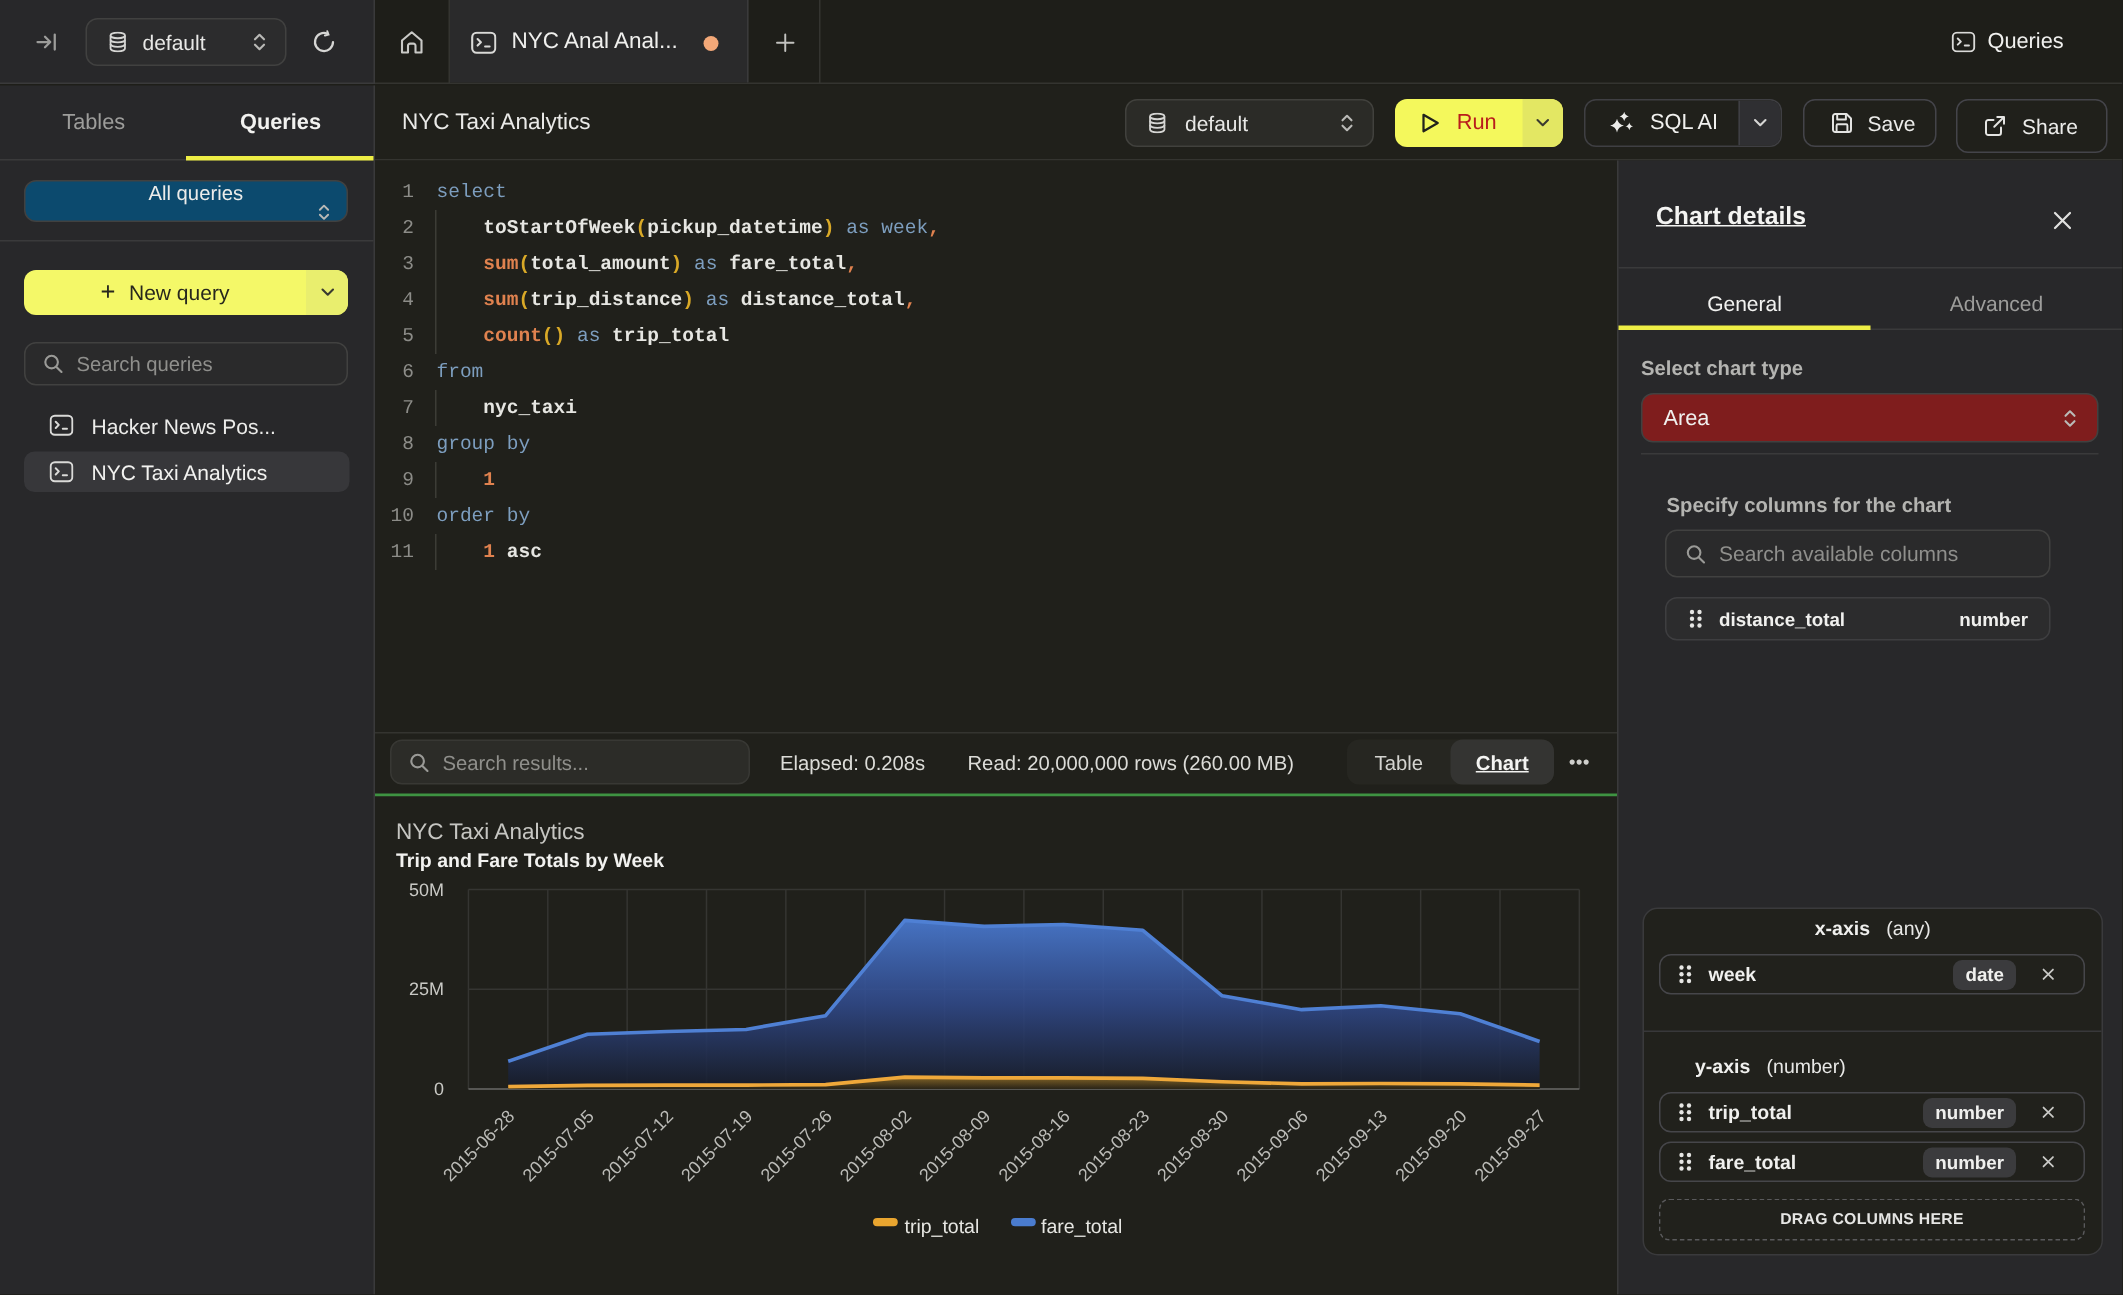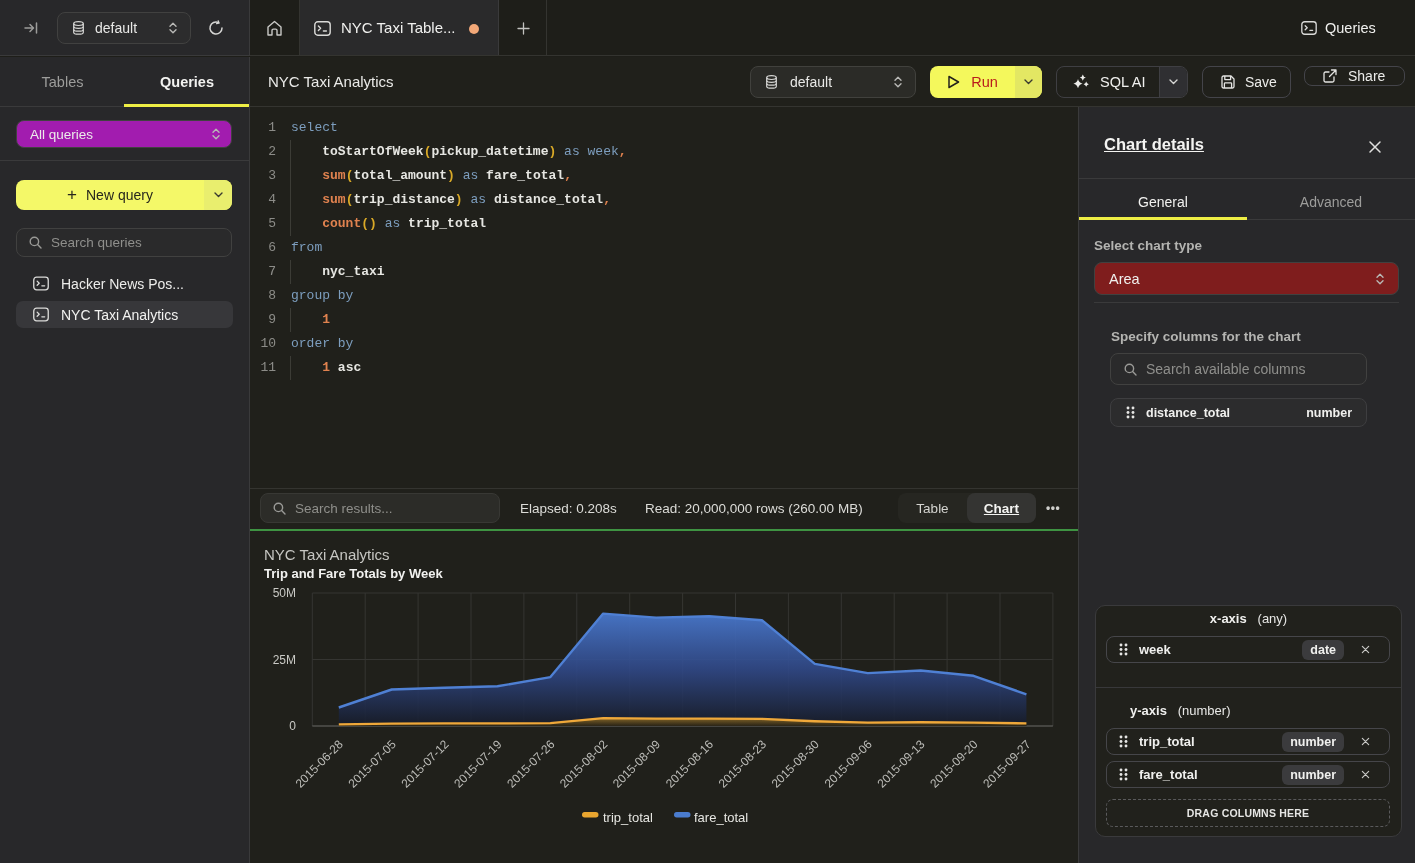--- a/index.html
+++ b/index.html
@@ -37,40 +37,40 @@
   <div class="abs" style="left:250px;top:0;width:1165px;height:56px;background:#1e1e19;border-bottom:1px solid #343430;"></div>
   <div class="abs" style="left:250px;top:0;width:50px;height:56px;border-right:1px solid #343430;"></div>
   <svg class="abs" style="left:266px;top:20px" width="17" height="17" viewBox="0 0 17 17" fill="none" stroke="#c9c9c6" stroke-width="1.4" stroke-linejoin="round">
       <path d="M2 7 L8.5 1.5 L15 7 V15 H11 V10.5 A1.4 1.4 0 0 0 9.6 9.1 H7.4 A1.4 1.4 0 0 0 6 10.5 V15 H2 Z"></path>
     </svg>
   <div class="abs" style="left:300px;top:0;width:199px;height:55px;background:#2a2a2b;border-right:1px solid #3a3a3b;"></div>
   <svg class="abs" style="left:314px;top:21px" width="17" height="15" viewBox="0 0 17 15" fill="none" stroke="#dadad8" stroke-width="1.4" stroke-linecap="round" stroke-linejoin="round">
       <rect x="0.8" y="0.8" width="15.4" height="13.4" rx="3"></rect>
       <path d="M4.4 5 L6.6 7.2 L4.4 9.4 M9.4 10 H12.4"></path>
     </svg>
-  <div class="abs" style="left:341px;top:19px;font-size:15px;color:#f0f0ee;">NYC Taxi Table...</div>
+  <div class="abs" style="left:341px;top:19px;font-size:15px;color:#f0f0ee;">NYC Anal Anal...</div>
   <div class="abs" style="left:469px;top:24px;width:10px;height:10px;border-radius:50%;background:#f3a878;"></div>
   <div class="abs" style="left:499px;top:0;width:48px;height:56px;border-right:1px solid #343430;"></div>
   <svg class="abs" style="left:517px;top:22px" width="13" height="13" viewBox="0 0 13 13" stroke="#c2c2bf" stroke-width="1.3" stroke-linecap="round">
       <path d="M6.5 1 V12 M1 6.5 H12"></path>
     </svg>
 
   <svg class="abs" style="left:1301px;top:21px" width="16" height="14" viewBox="0 0 17 15" fill="none" stroke="#dadad8" stroke-width="1.4" stroke-linecap="round" stroke-linejoin="round">
       <rect x="0.8" y="0.8" width="15.4" height="13.4" rx="3"></rect>
       <path d="M4.4 5 L6.6 7.2 L4.4 9.4 M9.4 10 H12.4"></path>
     </svg>
   <div class="abs" style="left:1325px;top:20px;font-size:14.5px;color:#f0f0ee;">Queries</div>
 
   <div class="abs" style="left:0;top:57px;width:250px;height:806px;background:#28282a;border-right:1px solid #3a3a3b;"></div>
   <div class="abs" style="left:0;top:57px;width:249px;height:50px;border-bottom:1px solid #3a3a3b;"></div>
   <div class="abs" style="left:0;top:57px;width:125px;height:50px;display:flex;align-items:center;justify-content:center;font-size:14.5px;color:#9d9d9b;">Tables</div>
   <div class="abs" style="left:125px;top:57px;width:124px;height:50px;display:flex;align-items:center;justify-content:center;font-size:14.5px;color:#f2f2f0;font-weight:bold;">Queries</div>
   <div class="abs" style="left:124px;top:104px;width:125px;height:3px;background:#eeee45;"></div>
 
-  <div class="abs sel" style="left:16px;top:120px;width:216px;height:28px;background:#a21caf;">
+  <div class="abs sel" style="left:16px;top:120px;width:216px;height:28px;background:#0c4a6e;flex-direction:column;">
     <span style="margin-left:13px;font-size:13.5px;color:#ececea;">All queries</span>
     <svg style="margin-left:auto;margin-right:10px" width="10" height="12" viewBox="0 0 10 12" fill="none" stroke="#b9b9b6" stroke-width="1.4" stroke-linecap="round" stroke-linejoin="round">
         <path d="M2 4.2 L5 1.2 L8 4.2 M2 7.8 L5 10.8 L8 7.8"></path>
       </svg>
   </div>
   <div class="abs" style="left:0;top:160px;width:249px;height:1px;background:#3a3a3b;"></div>
 
   <div class="abs" style="left:16px;top:180px;width:216px;height:30px;border-radius:8px;background:#f4f868;display:flex;">
     <div style="flex:1;display:flex;align-items:center;justify-content:center;">
       <span style="font-size:17px;color:#27271d;margin-right:9px;font-weight:400;">+</span>
@@ -153,21 +153,21 @@
   </div>
 
   <div class="abs sel" style="left:1202px;top:66px;width:89px;height:32px;background:transparent;border-color:#44444a;">
     <svg style="margin-left:18px" width="14" height="14" viewBox="0 0 14 14" fill="none" stroke="#e4e4e2" stroke-width="1.3" stroke-linejoin="round">
         <path d="M1 2.5 A1.5 1.5 0 0 1 2.5 1 H10 L13 4 V11.5 A1.5 1.5 0 0 1 11.5 13 H2.5 A1.5 1.5 0 0 1 1 11.5 Z"></path>
         <path d="M3.8 1 V4.6 H9.6 V1 M3.4 13 V8.6 A0.8 0.8 0 0 1 4.2 7.8 H9.8 A0.8 0.8 0 0 1 10.6 8.6 V13"></path>
       </svg>
     <span style="margin-left:10px;font-size:14px;color:#ececea;">Save</span>
   </div>
 
-  <div class="abs sel" style="left:1304px;top:66px;width:101px;height:20px;background:transparent;border-color:#44444a;">
+  <div class="abs sel" style="left:1304px;top:66px;width:101px;height:36px;background:transparent;border-color:#44444a;">
     <svg style="margin-left:18px" width="14" height="14" viewBox="0 0 14 14" fill="none" stroke="#e4e4e2" stroke-width="1.3" stroke-linecap="round" stroke-linejoin="round">
         <path d="M11 8 V11.5 A1.5 1.5 0 0 1 9.5 13 H2.5 A1.5 1.5 0 0 1 1 11.5 V4.5 A1.5 1.5 0 0 1 2.5 3 H6"></path>
         <path d="M8.5 1 H13 V5.5 M13 1 L6.5 7.5"></path>
       </svg>
     <span style="margin-left:11px;font-size:14px;color:#ececea;">Share</span>
   </div>
 
   <div class="abs" style="left:250px;top:107px;width:828px;height:381px;background:#20201b;"></div>
   <div id="code" class="abs" style="left:250px;top:116px;font-family:'Liberation Mono',monospace;font-size:13px;line-height:24px;font-weight:bold;color:#e6e6e2;">
       <div class="ln"><span class="no">1</span><span class="cd"><span class="kw">select</span></span></div>

